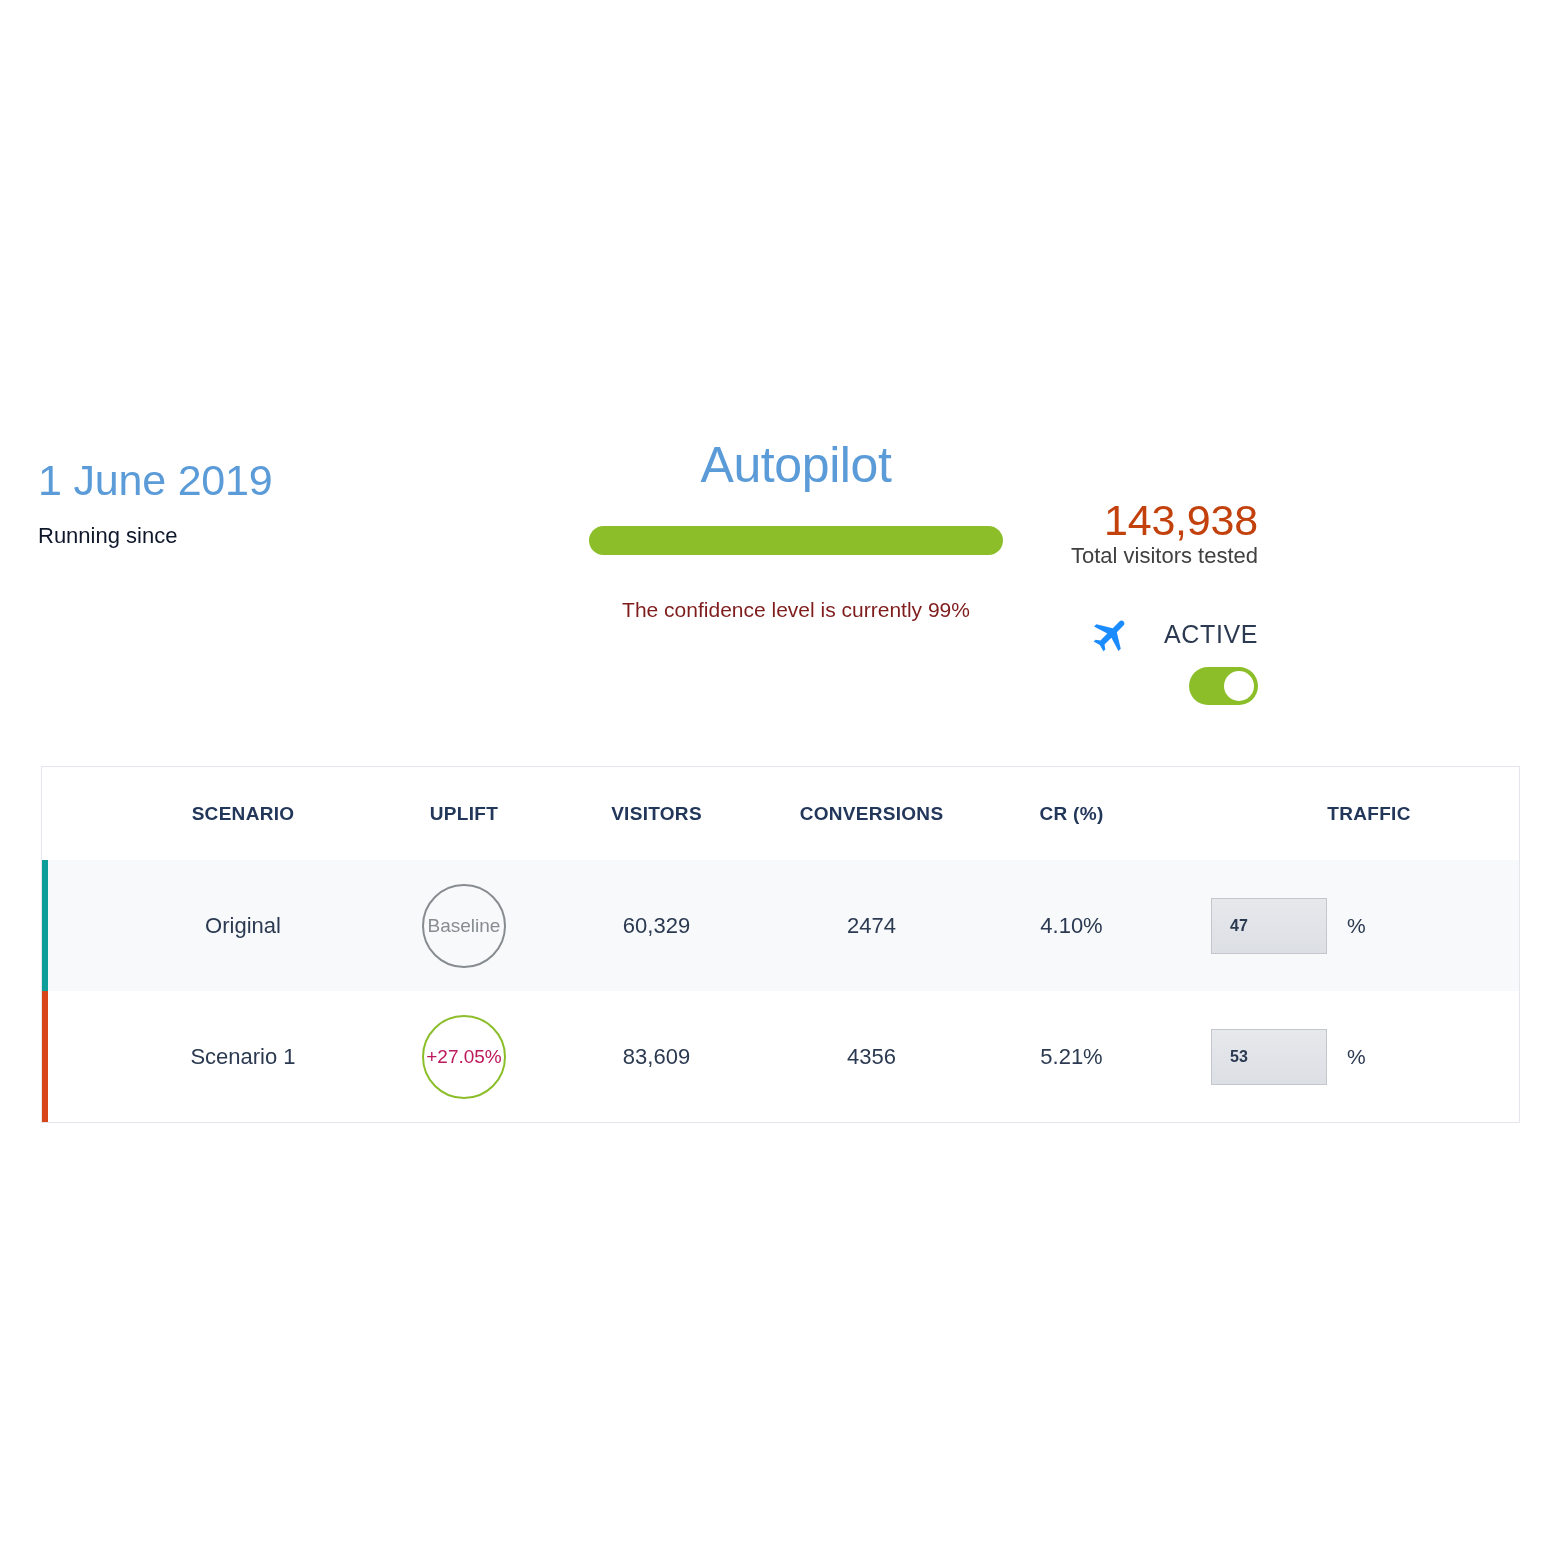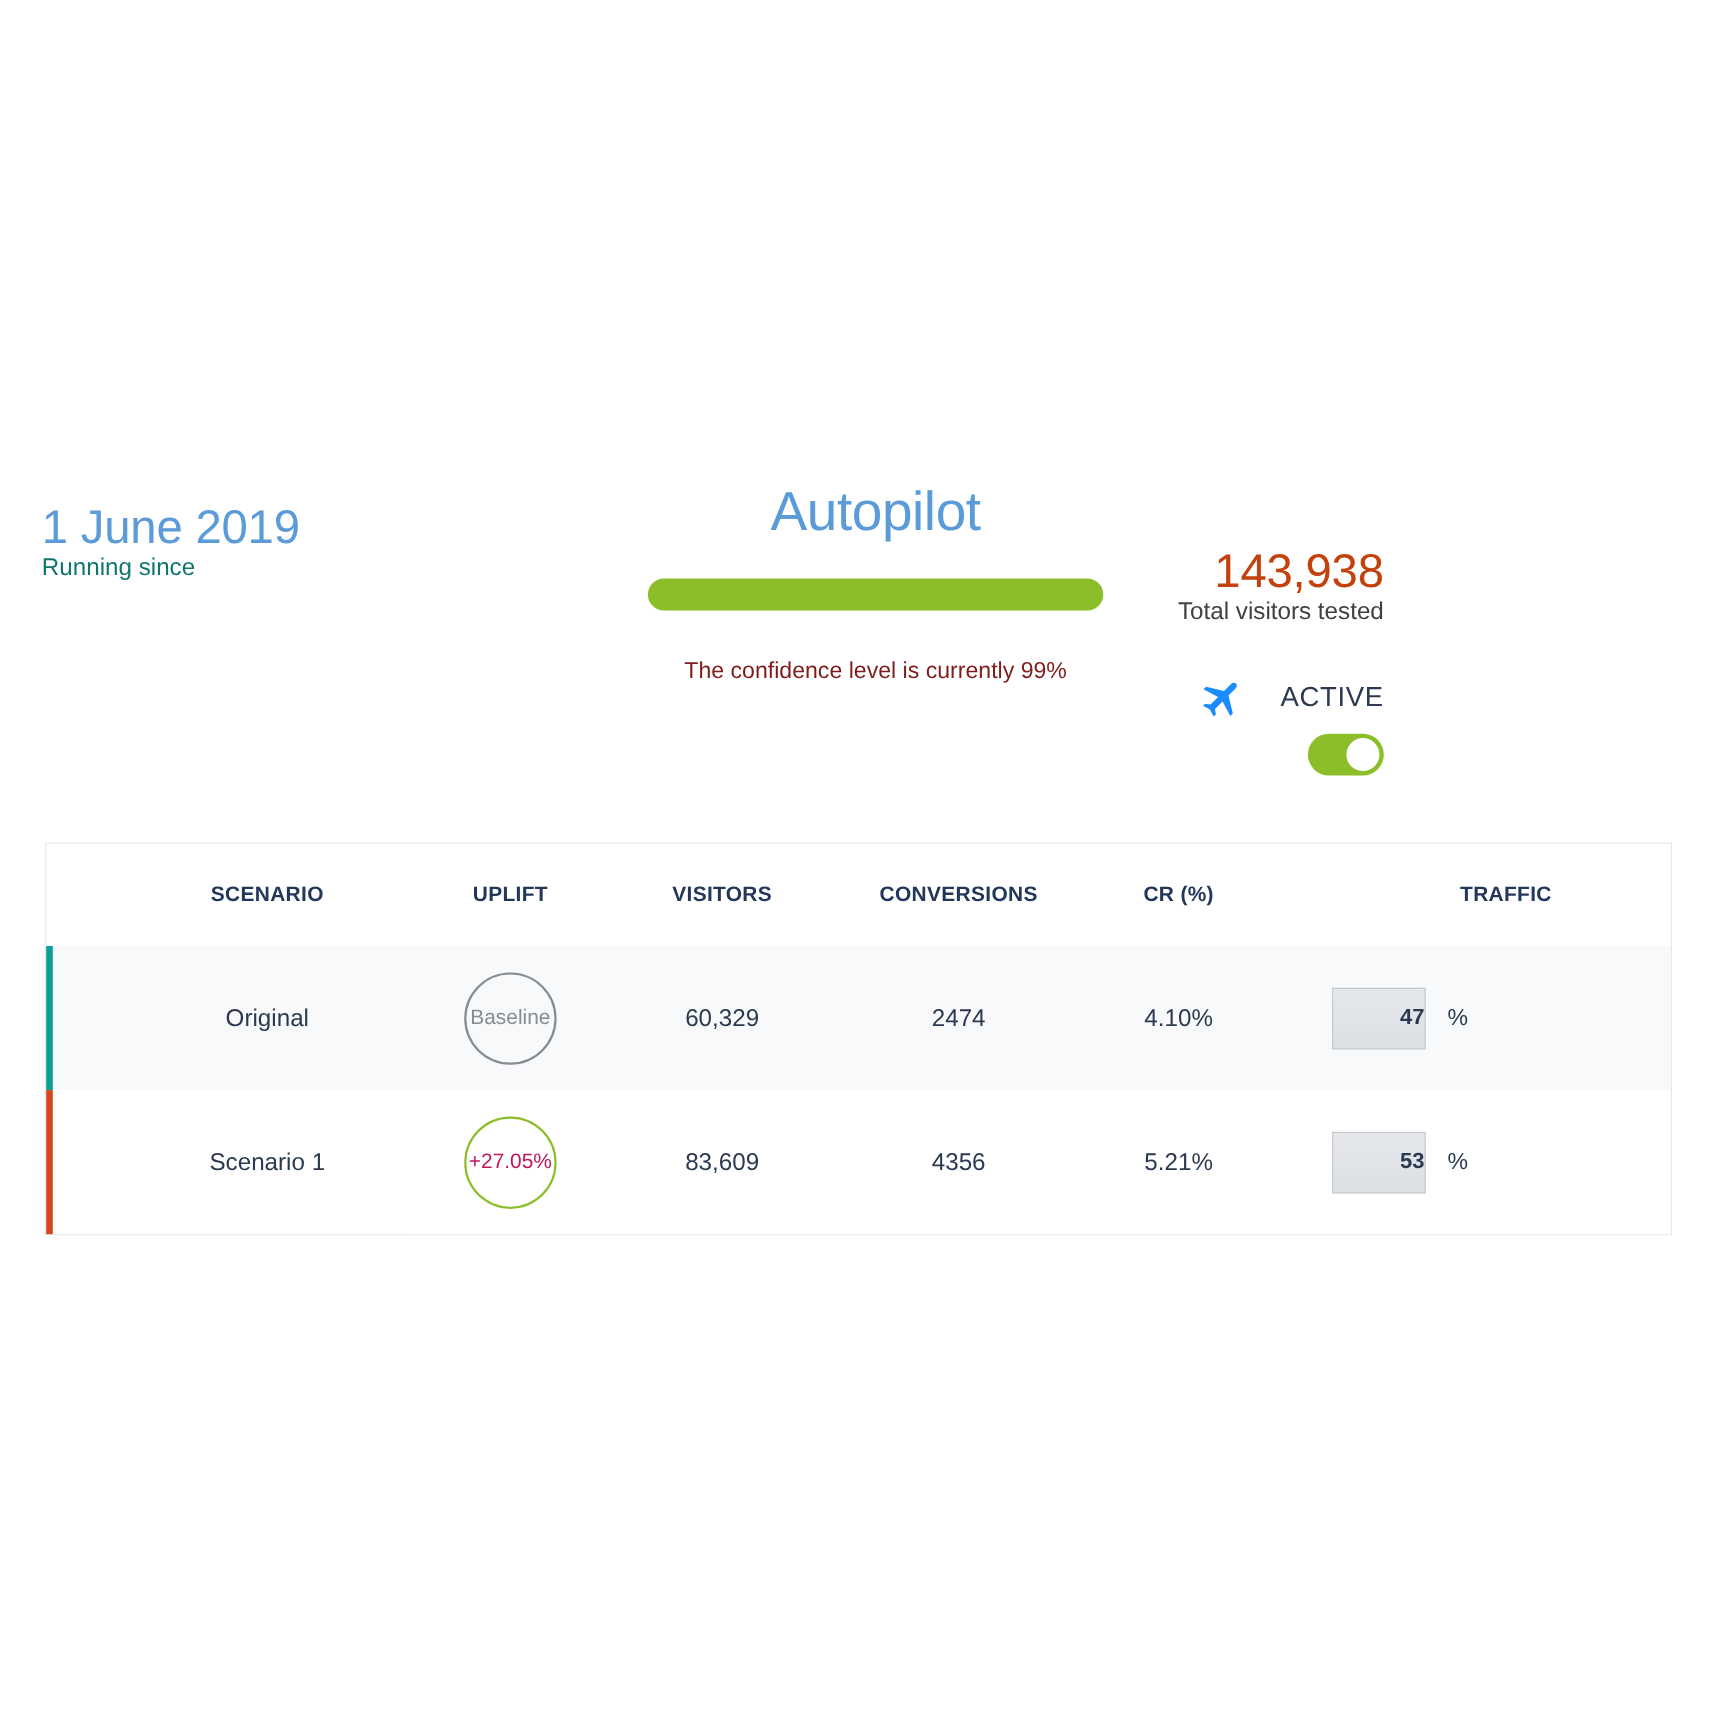--- a/index.html
+++ b/index.html
@@ -36,22 +36,23 @@
   .hdr-left .big {
     font-size: 43px;
     color: #5a9bd8;
     font-weight: 400;
     line-height: 1.05;
     letter-spacing: -0.2px;
     white-space: nowrap;
   }
   .hdr-left .sub {
     font-size: 22px;
-    color: #0f766e;
-    font-weight: 400;
+    color: #0f172a;
+    font-weight: 400;
+    margin-top: 20px;
     white-space: nowrap;
   }
 
   
   .hdr-center {
     position: absolute;
     left: 496px;
     top: 0;
     width: 600px;
     text-align: center;
@@ -222,32 +223,31 @@
     color: #be185d;
   }
 
   
   .traffic-wrap {
     display: flex;
     align-items: center;
     gap: 20px;
   }
   .traffic-input {
-    width: 85px;
+    width: 116px;
     height: 56px;
     background: linear-gradient(180deg, #e6e8ec 0%, #dcdfe4 100%);
     border: 1px solid #c3c7cd;
     box-sizing: border-box;
     font-family: "Liberation Sans", sans-serif;
-    font-size: 20px;
+    font-size: 16px;
     font-weight: bold;
     color: #2b3a51;
     padding: 0 0 0 18px;
     outline: none;
-    text-align: right;
   }
   .pct-sign {
     font-size: 21px;
     color: #2b3a51;
   }
 </style>
 </head>
 <body>
 
 <div class="header">

